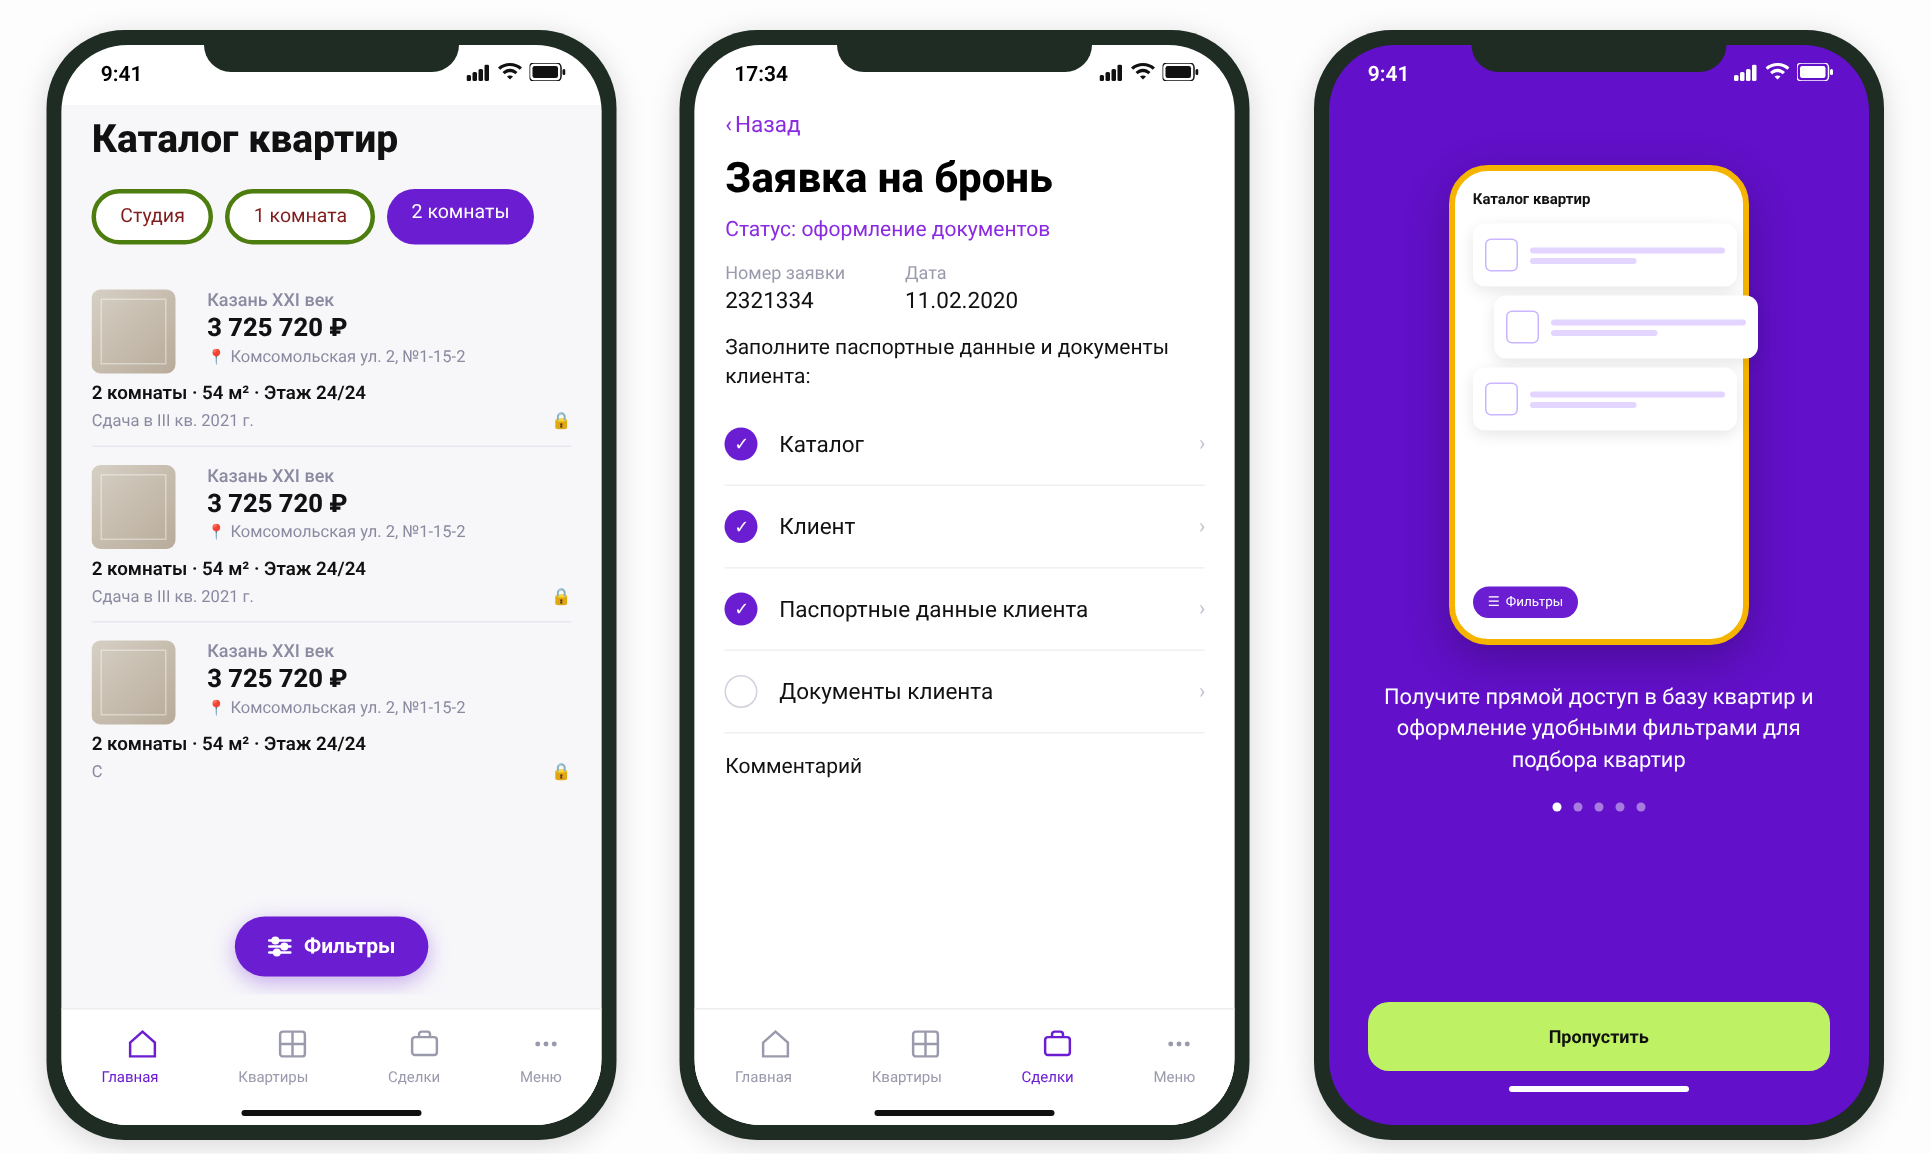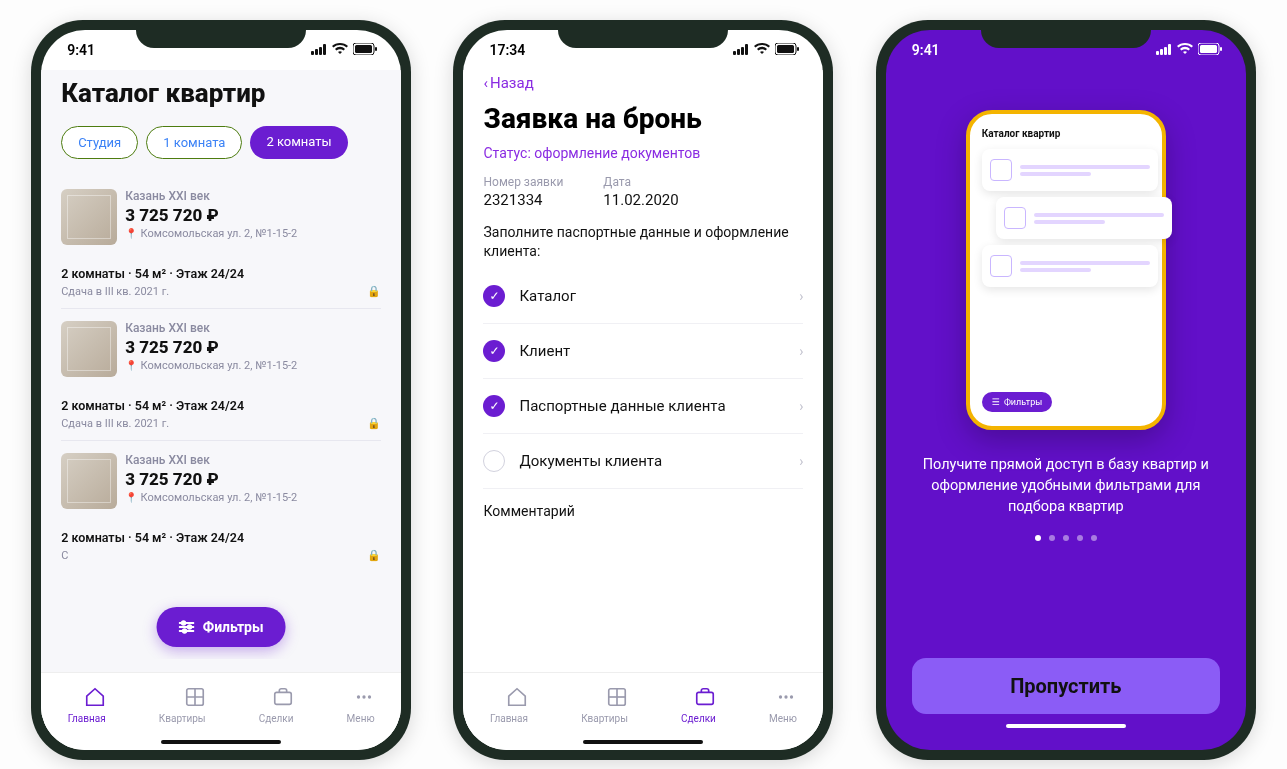--- a/index.html
+++ b/index.html
@@ -7,32 +7,32 @@
   .phone-frame { width:380px; height:740px; border-radius:52px; background:#1e2c24; padding:10px; box-shadow:0 4px 20px rgba(0,0,0,.15); position:relative; }
   .phone-inner { width:100%; height:100%; border-radius:44px; background:#fff; overflow:hidden; position:relative; display:flex; flex-direction:column; }
   .notch { position:absolute; top:0; left:50%; transform:translateX(-50%); width:170px; height:28px; background:#1e2c24; border-bottom-left-radius:18px; border-bottom-right-radius:18px; z-index:50;}
   .status-bar { height:40px; display:flex; justify-content:space-between; align-items:center; padding:0 24px 0 26px; font-size:14px; font-weight:600; }
   .status-right { display:flex; gap:5px; align-items:center; }
   .content { flex:1; overflow:hidden; padding:0 20px; position:relative; background:#f7f7fa;}
   .content.white { background:#fff; }
   
   .h1 { font-size:26px; font-weight:800; margin:8px 0 18px; color:#111; }
   .chips { display:flex; gap:8px; margin-bottom:18px; }
-  .chip { border-radius:20px; padding:8px 16px; font-size:13px; background:#fff; border:1px solid #4d7c0f; color:#3b82f6;}
+  .chip { border-radius:20px; padding:8px 16px; font-size:13px; background:#fff; border:3px solid #4d7c0f; color:#7f1d1d;}
   .chip.purple { background:#6b1dd1; color:#fff; border:none;}
   .card { background:transparent; border-top:1px solid #e7e7ef; padding:12px 0 10px;}
   .card:first-child { border-top:none;}
-  .card-inner { display:flex; gap:8px; }
+  .card-inner { display:flex; gap:21px; }
   .thumb { width:56px; height:56px; border-radius:6px; background:linear-gradient(135deg,#d6cfc4,#b8ab9a); flex-shrink:0; position:relative; overflow:hidden;}
   .thumb::after{content:"";position:absolute;inset:6px;border:1px solid rgba(255,255,255,.4);}
   .card-body { flex:1; }
   .proj { font-size:12px; color:#8a8aa0; font-weight:500;}
   .price { font-size:17px; font-weight:800; color:#111; margin:2px 0;}
   .addr { font-size:11px; color:#8a8aa0; display:flex; align-items:center; gap:3px;}
-  .meta { font-size:12.5px; color:#111; font-weight:600; margin-top:21px;}
+  .meta { font-size:12.5px; color:#111; font-weight:600; margin-top:6px;}
   .due-row { display:flex; justify-content:space-between; align-items:center; margin-top:4px;}
   .due { font-size:11px; color:#8a8aa0;}
   .lock-icon { color:#c3c3cf; font-size:11px;}
   .filters-btn { position:absolute; bottom:12px; left:50%; transform:translateX(-50%); background:#6b1dd1; color:#fff; border:none; border-radius:24px; padding:12px 22px; font-size:14px; font-weight:700; display:flex; align-items:center; gap:8px; box-shadow:0 4px 14px rgba(107,29,209,.35);}
   .sliders-icon{display:inline-flex;}
   .tabbar { height:64px; border-top:1px solid #eee; display:flex; justify-content:space-around; align-items:center; background:#fff;}
   .tab { display:flex; flex-direction:column; align-items:flex-end; gap:3px; font-size:10px; color:#9a9aad;}
   .tab.active { color:#6b1dd1; }
   .tab svg { width:22px; height:22px; }
   .home-ind { height:4px; width:120px; background:#111; border-radius:3px; margin:4px auto 6px;}
@@ -77,21 +77,21 @@
   .mock-card .line{height:4px;background:#e3d5ff;border-radius:3px;margin:3px 0;}
   .mock-card .line.short{width:55%;}
   .mock-card:nth-child(1){top:0;left:0;}
   .mock-card:nth-child(2){top:48px;left:14px;}
   .mock-card:nth-child(3){top:96px;left:0;}
   .mock-filter-pill{margin-top:auto;align-self:flex-start;background:#6b1dd1;color:#fff;font-size:9px;padding:5px 10px;border-radius:12px;display:flex;align-items:center;gap:4px;}
   .onboard-text{text-align:center;font-size:14.5px;line-height:1.45;margin-top:24px;max-width:290px;}
   .dots{display:flex;gap:8px;margin-top:18px;}
   .dot{width:6px;height:6px;border-radius:50%;background:rgba(255,255,255,.45);}
   .dot.active{background:#fff;}
-  .skip-btn{margin-top:auto;width:100%;background:#8b5cf6;color:#111;border:none;border-radius:14px;padding:16px 0;font-size:20px;font-weight:700;}
+  .skip-btn{margin-top:auto;width:100%;background:#bef264;color:#111;border:none;border-radius:14px;padding:16px 0;font-size:12px;font-weight:700;}
   .pin-icon{font-size:10px;}
   .list-area{position:relative; height:calc(100% - 120px); overflow:hidden;}
   .cards-scroll{height:100%;}
 </style>
 </head>
 <body>
 
 <div class="phone-frame">
   <div class="notch"></div>
   <div class="phone-inner">
@@ -259,21 +259,21 @@
       <div class="kv-row">
         <div>
           <div class="kv-label">Номер заявки</div>
           <div class="kv-val">2321334</div>
         </div>
         <div>
           <div class="kv-label">Дата</div>
           <div class="kv-val">11.02.2020</div>
         </div>
       </div>
-      <div class="instruct">Заполните паспортные данные и оформление клиента:</div>
+      <div class="instruct">Заполните паспортные данные и документы клиента:</div>
       <div class="step-list" id="p2-steps">
           <div class="step">
             <div class="step-check ">✓</div>
   <div class="step-label">Каталог</div>
   <div class="chev">›</div>
           </div>
           <div class="step">
             <div class="step-check ">✓</div>
   <div class="step-label">Клиент</div>
   <div class="chev">›</div>

